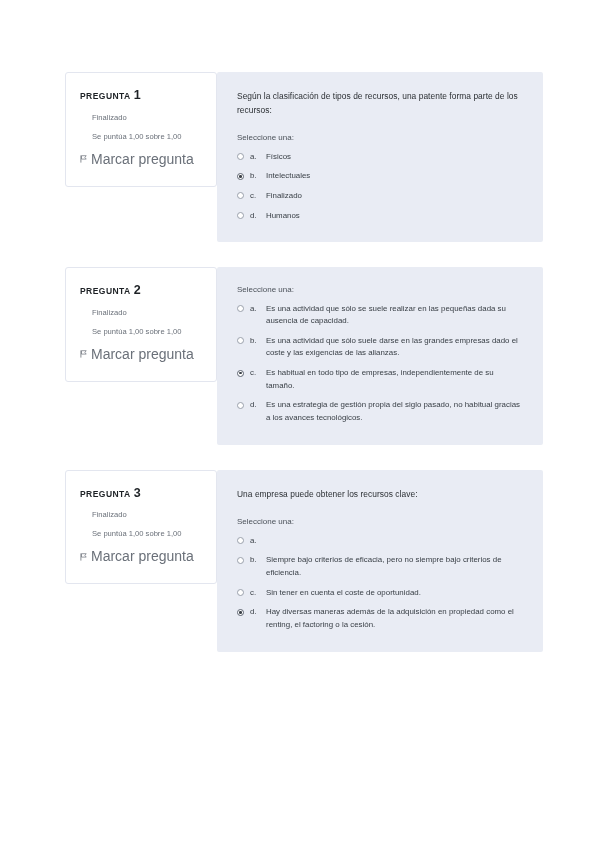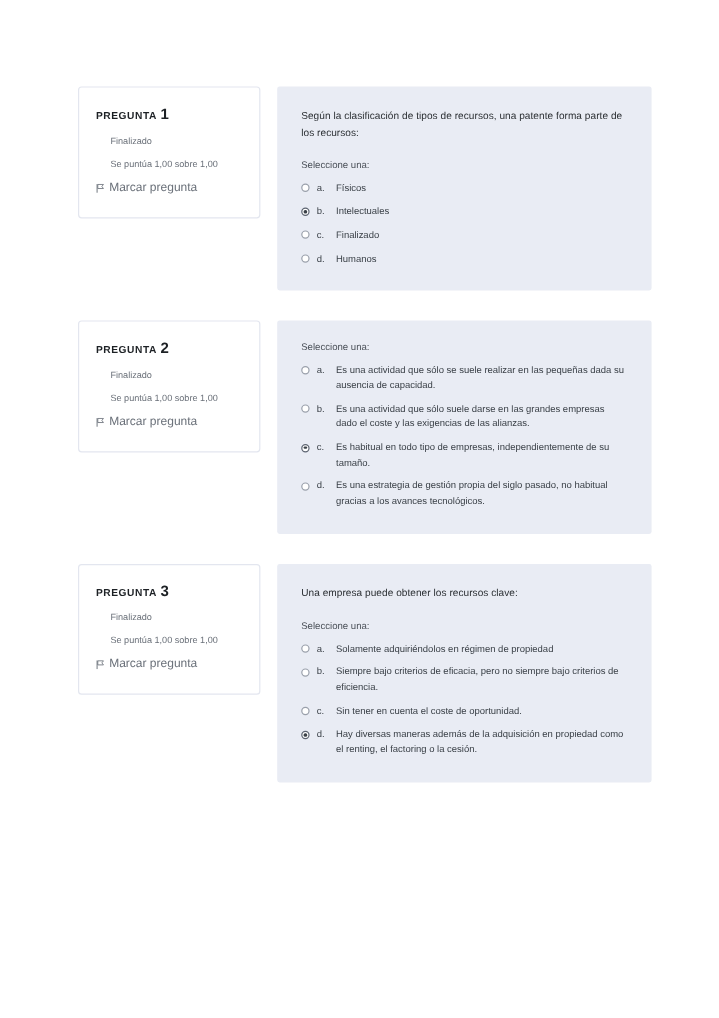--- a/index.html
+++ b/index.html
@@ -22,21 +22,20 @@
   }
   .quiz {
     position: absolute;
     left: 65px;
     top: 72px;
     width: 478px;
   }
   .qblock {
     display: flex;
     align-items: flex-start;
-    gap: 14px;
     margin-bottom: 25px;
   }
   
   .qinfo {
     width: 152px;
     box-sizing: border-box;
     background: #ffffff;
     border: 1px solid #e3e6ef;
     border-radius: 3px;
     padding: 16px 14px 18px 14px;
@@ -61,21 +60,21 @@
     font-size: 7.6px;
     color: #6a7079;
     line-height: 1.2;
     margin: 0 0 10px 12px;
     white-space: nowrap;
   }
   .qinfo-flag {
     display: flex;
     align-items: center;
     gap: 4px;
-    font-size: 10px;
+    font-size: 14px;
     color: #6a7079;
     line-height: 1.2;
     margin: 0;
     white-space: nowrap;
   }
   .flag-icon {
     display: inline-block;
     width: 7px;
     height: 8px;
     flex: 0 0 7px;
@@ -271,21 +270,20 @@
         <span>Marcar pregunta</span>
       </div>
     </div>
     <div class="qpanel">
       <p class="qtext">Una empresa puede obtener los recursos clave:</p>
       <p class="qprompt">Seleccione una:</p>
       <ul class="answers">
   <li class="answer">
     <span class="radio"></span>
     <span class="ans-letter">a.</span>
-    <span class="ans-text">Solamente adquiriéndolos en régimen de propiedad</span>
   </li>
 
   <li class="answer">
     <span class="radio"></span>
     <span class="ans-letter">b.</span>
     <span class="ans-text">Siempre bajo criterios de eficacia, pero no siempre bajo criterios de eficiencia.</span>
   </li>
 
   <li class="answer">
     <span class="radio"></span>

